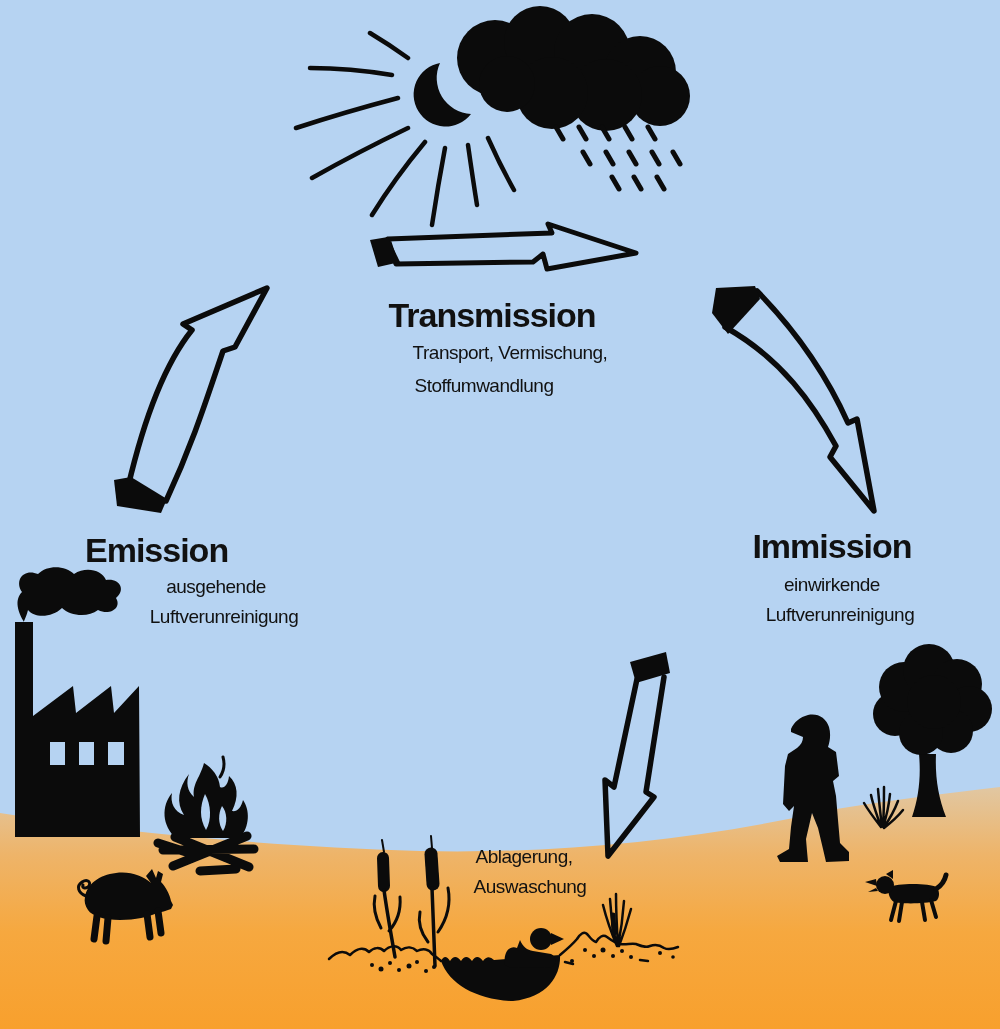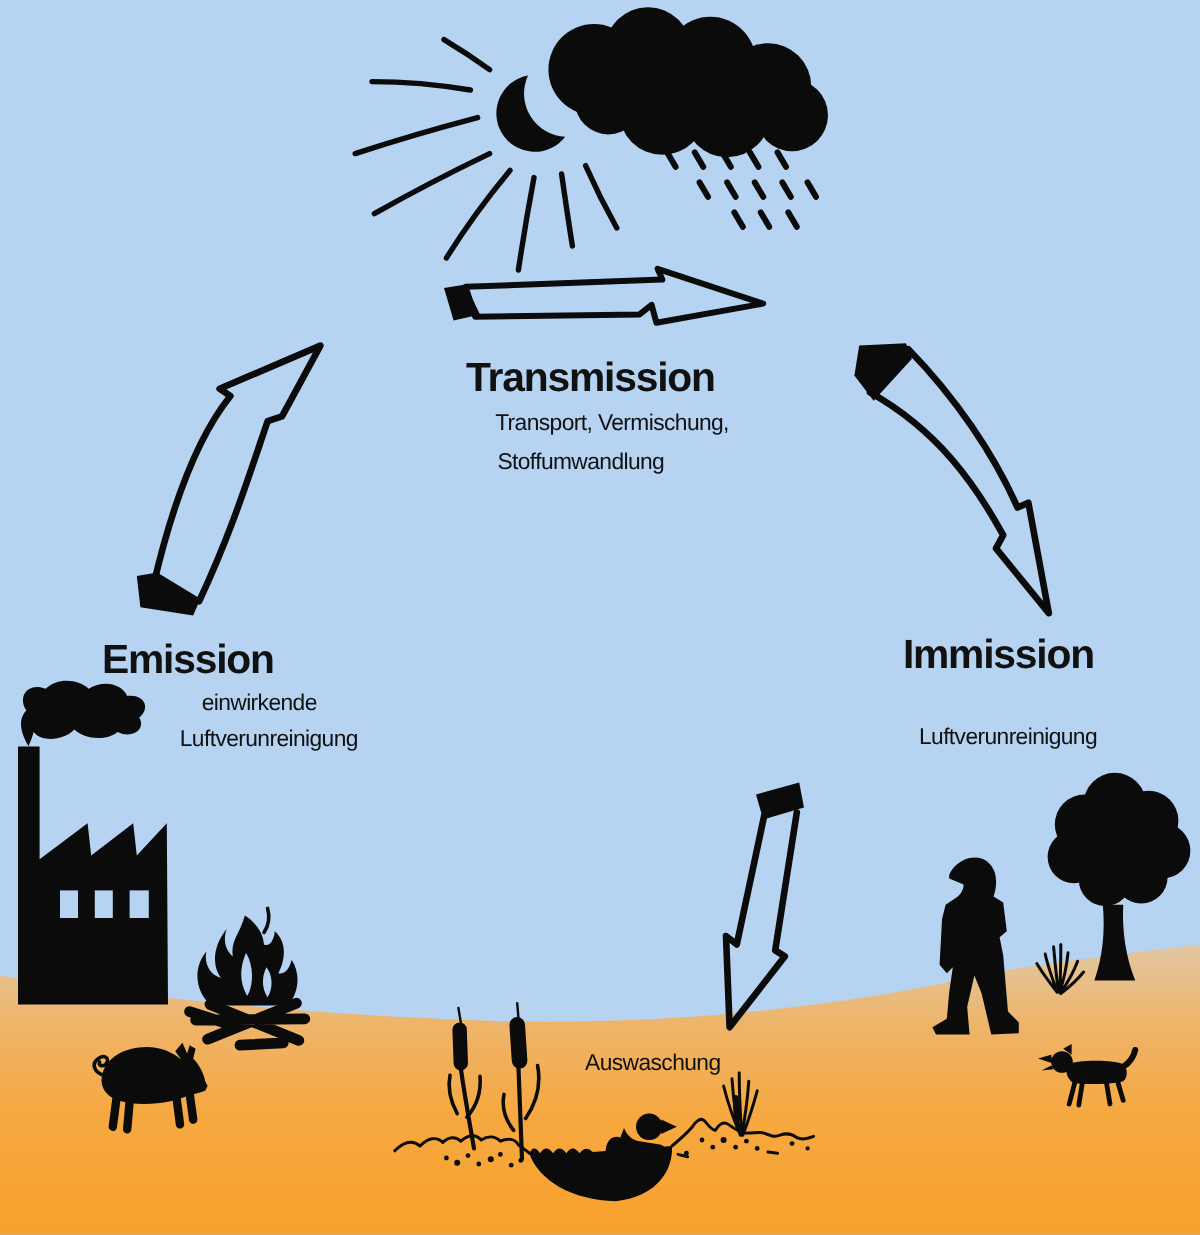--- a/index.html
+++ b/index.html
@@ -211,21 +211,23 @@
       <path class="ink-line" stroke-width="4" d="M896,901 L891,920 M902,902 L899,921 M922,902 L925,920 M931,900 L936,917"></path>
       <path class="ink-line" stroke-width="5" d="M936,889 Q944,884 946,875"></path>
     </g>
   </svg>
 
   <div class="label title centered" style="left:492px;top:296px;">Transmission</div>
   <div class="label sub centered" style="left:510px;top:342px;">Transport, Vermischung,</div>
   <div class="label title" style="left:85px;top:531px;">Emission</div>
 
   <div class="label sub centered" style="left:484px;top:375px;">Stoffumwandlung</div>
-  <div class="label sub centered" style="left:216px;top:576px;">einwirkende</div>
+  <div class="label sub centered" style="left:216px;top:576px;">ausgehende</div>
   <div class="label sub centered" style="left:224px;top:606px;">Luftverunreinigung</div>
 
   <div class="label title centered" style="left:832px;top:527px;">Immission</div>
+  <div class="label sub centered" style="left:832px;top:574px;">einwirkende</div>
   <div class="label sub centered" style="left:840px;top:604px;">Luftverunreinigung</div>
 
-  <div class="label sub centered" style="left:544px;top:876px;">Auswaschung</div>
+  <div class="label sub centered" style="left:524px;top:846px;">Ablagerung,</div>
+  <div class="label sub centered" style="left:530px;top:876px;">Auswaschung</div>
 
 </div>
 
 </body></html>

